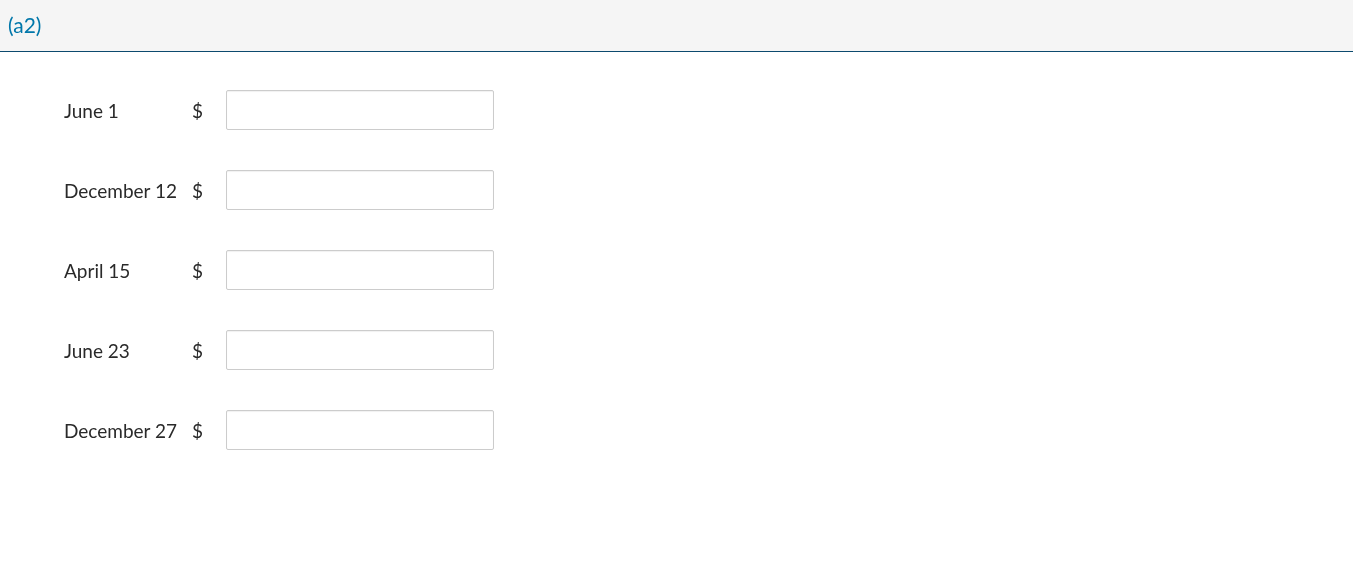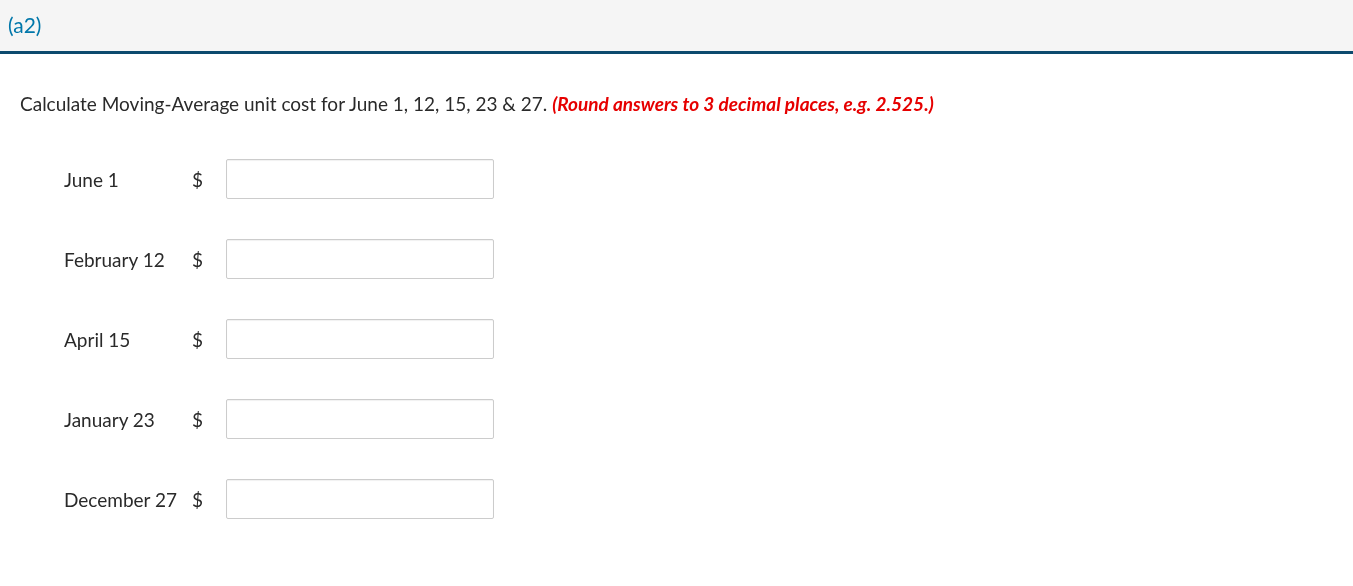--- a/index.html
+++ b/index.html
@@ -9,21 +9,21 @@
     }
     body {
       font-family: "Lato", "Helvetica Neue", Helvetica, Arial, sans-serif;
       font-size: 19px;
       color: #333;
       background: #fff;
       width: 1353px;
     }
     .header-bar {
       background: #f5f5f5;
-      border-bottom: 3px solid #0c4a6e;
+      border-bottom: 1px solid #0c4a6e;
       padding: 12px 8px 14px 8px;
     }
     .header-label {
       color: #0077aa;
       font-size: 21px;
       font-weight: 400;
     }
     .content {
       padding: 38px 20px 0 20px;
     }
@@ -68,46 +68,43 @@
     }
   </style>
 </head>
 <body>
 
 <div class="header-bar">
   <span class="header-label">(a2)</span>
 </div>
 
 <div class="content">
-  <p class="instruction">
-    <span>Calculate Moving-Average unit cost for June 1, 12, 15, 23 &amp; 27. </span><span class="hint">(Round answers to 3 decimal places, e.g. 2.525.)</span>
-  </p>
 
   <div class="rows">
 
     <div class="row">
       <span class="row-label">June 1</span>
       <span class="currency">$</span>
       <input type="text" class="answer-input" value="" style="">
     </div>
 
     <div class="row">
-      <span class="row-label">February 12</span>
+      <span class="row-label">December 12</span>
       <span class="currency">$</span>
       <input type="text" class="answer-input" value="" style="">
     </div>
 
     <div class="row">
       <span class="row-label">April 15</span>
       <span class="currency">$</span>
       <input type="text" class="answer-input" value="" style="">
     </div>
 
     <div class="row">
-      <span class="row-label">January 23</span>
+      <span class="row-label">June 23</span>
       <span class="currency">$</span>
       <input type="text" class="answer-input" value="" style="">
     </div>
 
     <div class="row">
       <span class="row-label">December 27</span>
       <span class="currency">$</span>
       <input type="text" class="answer-input" value="" style="">
     </div>
 

